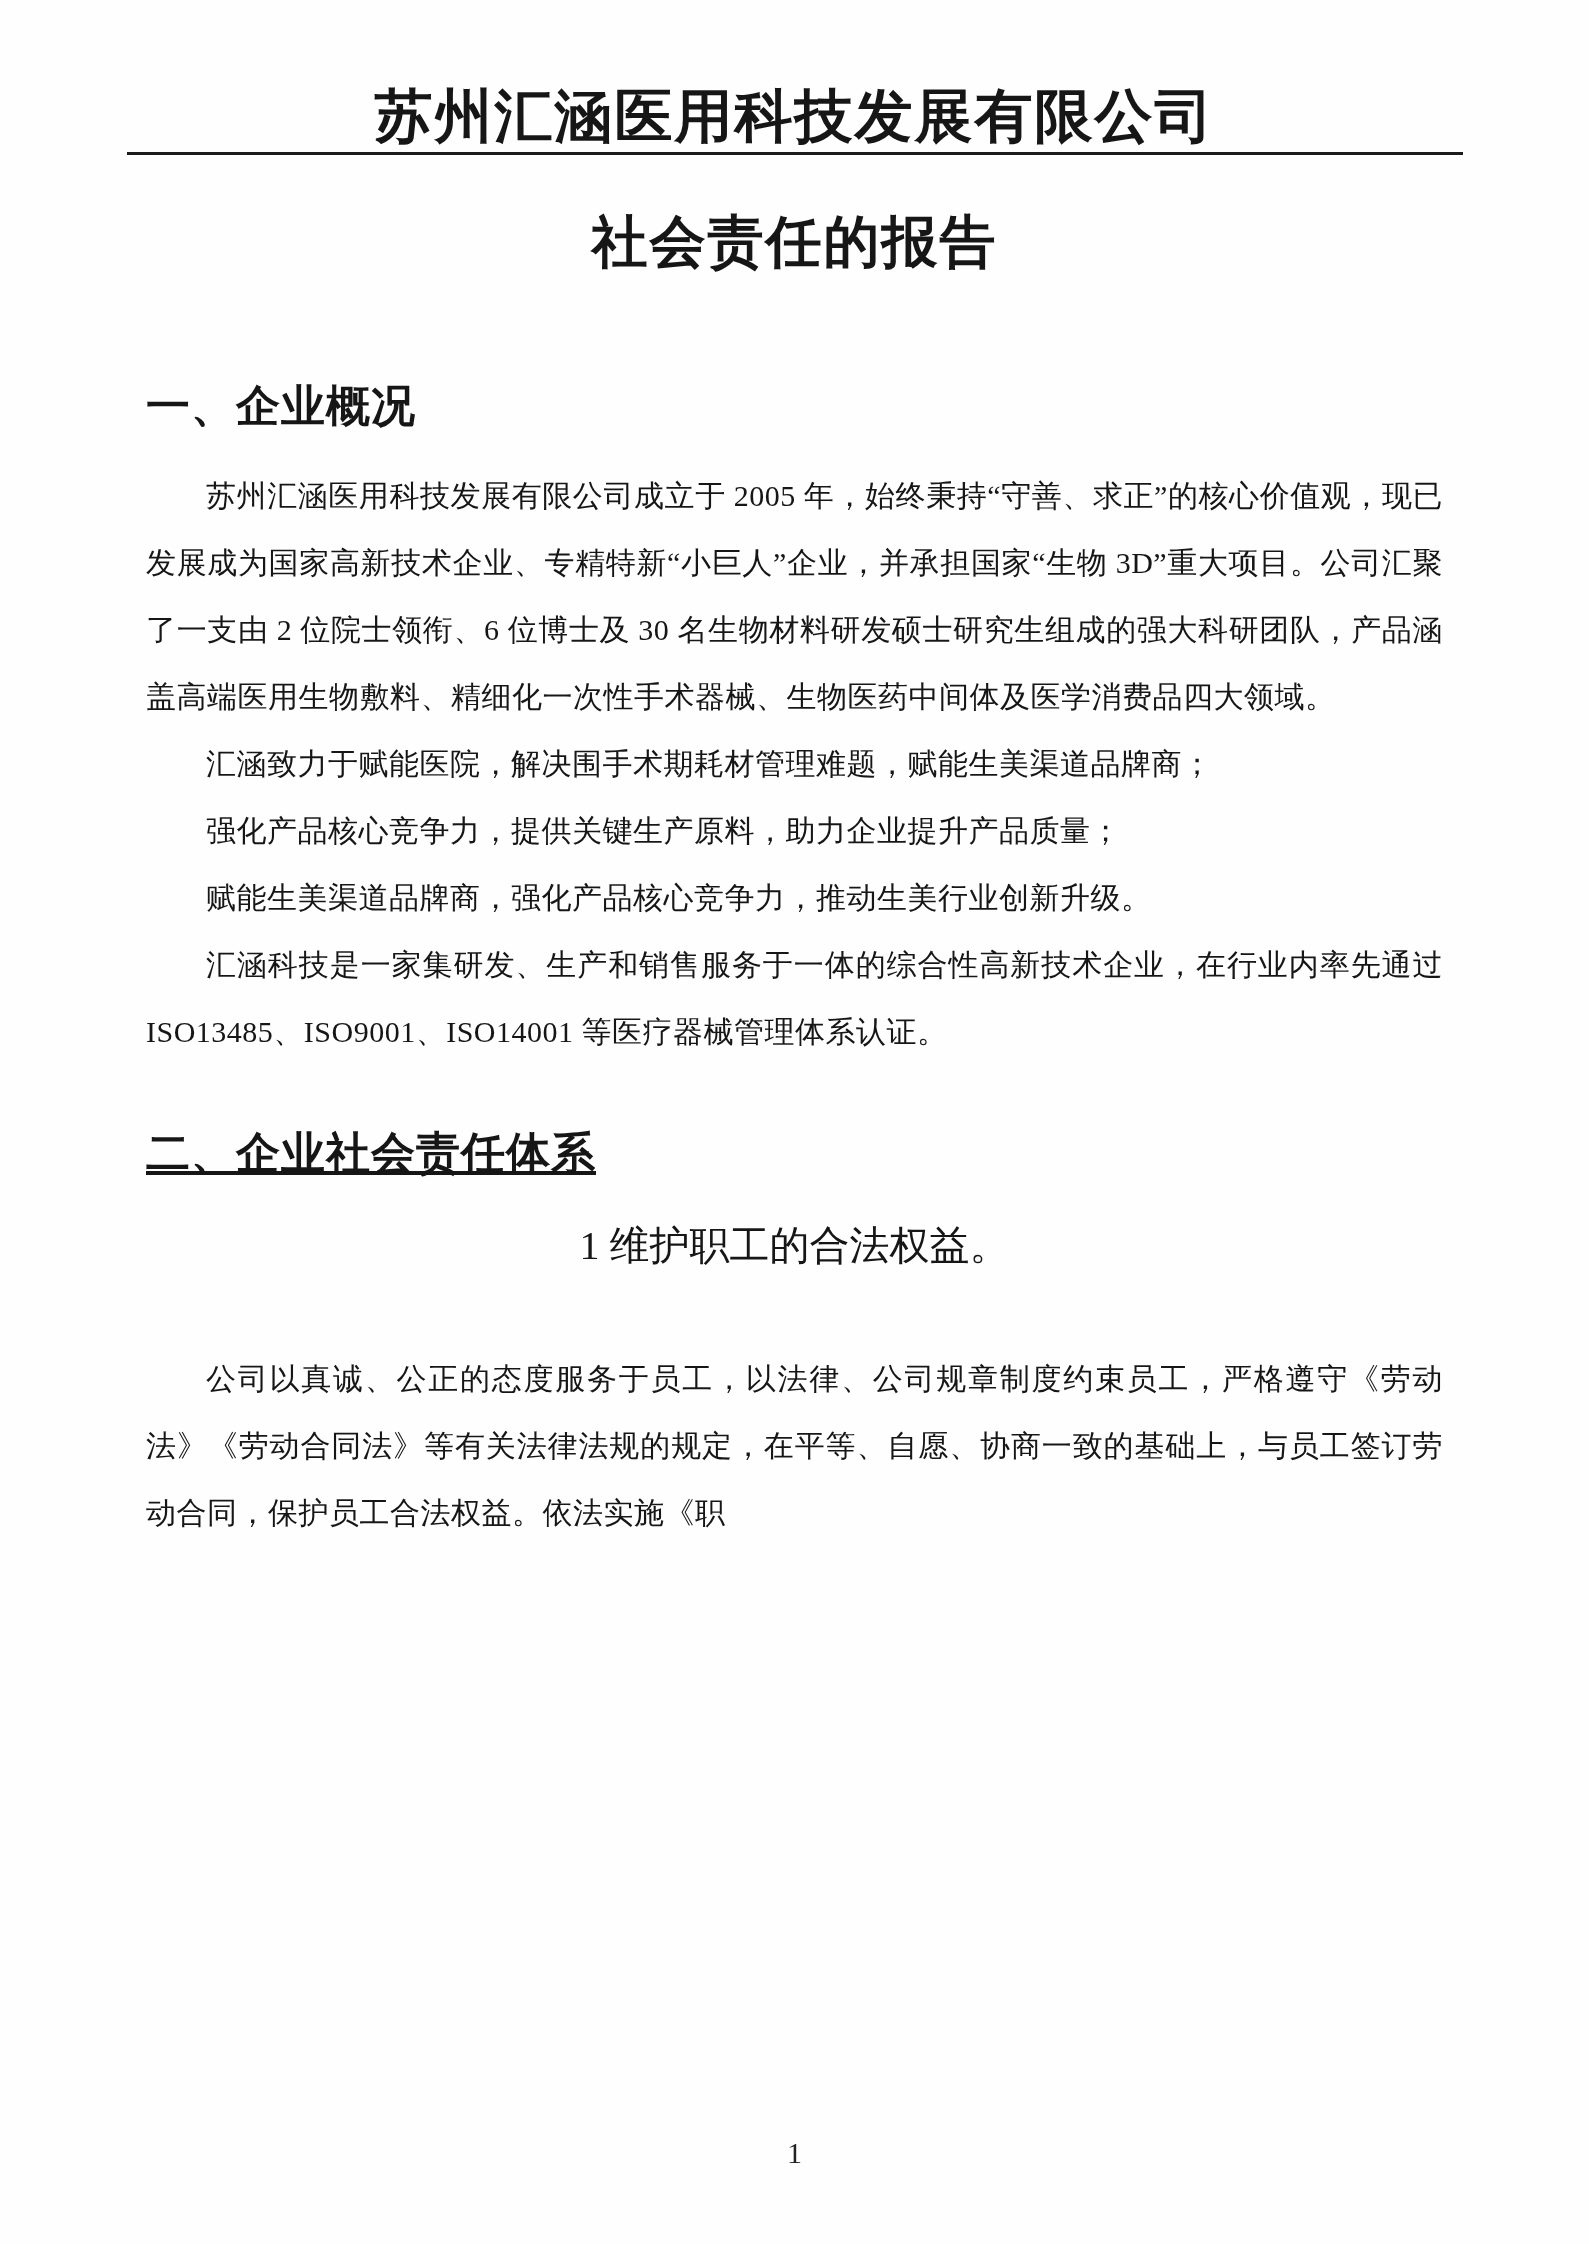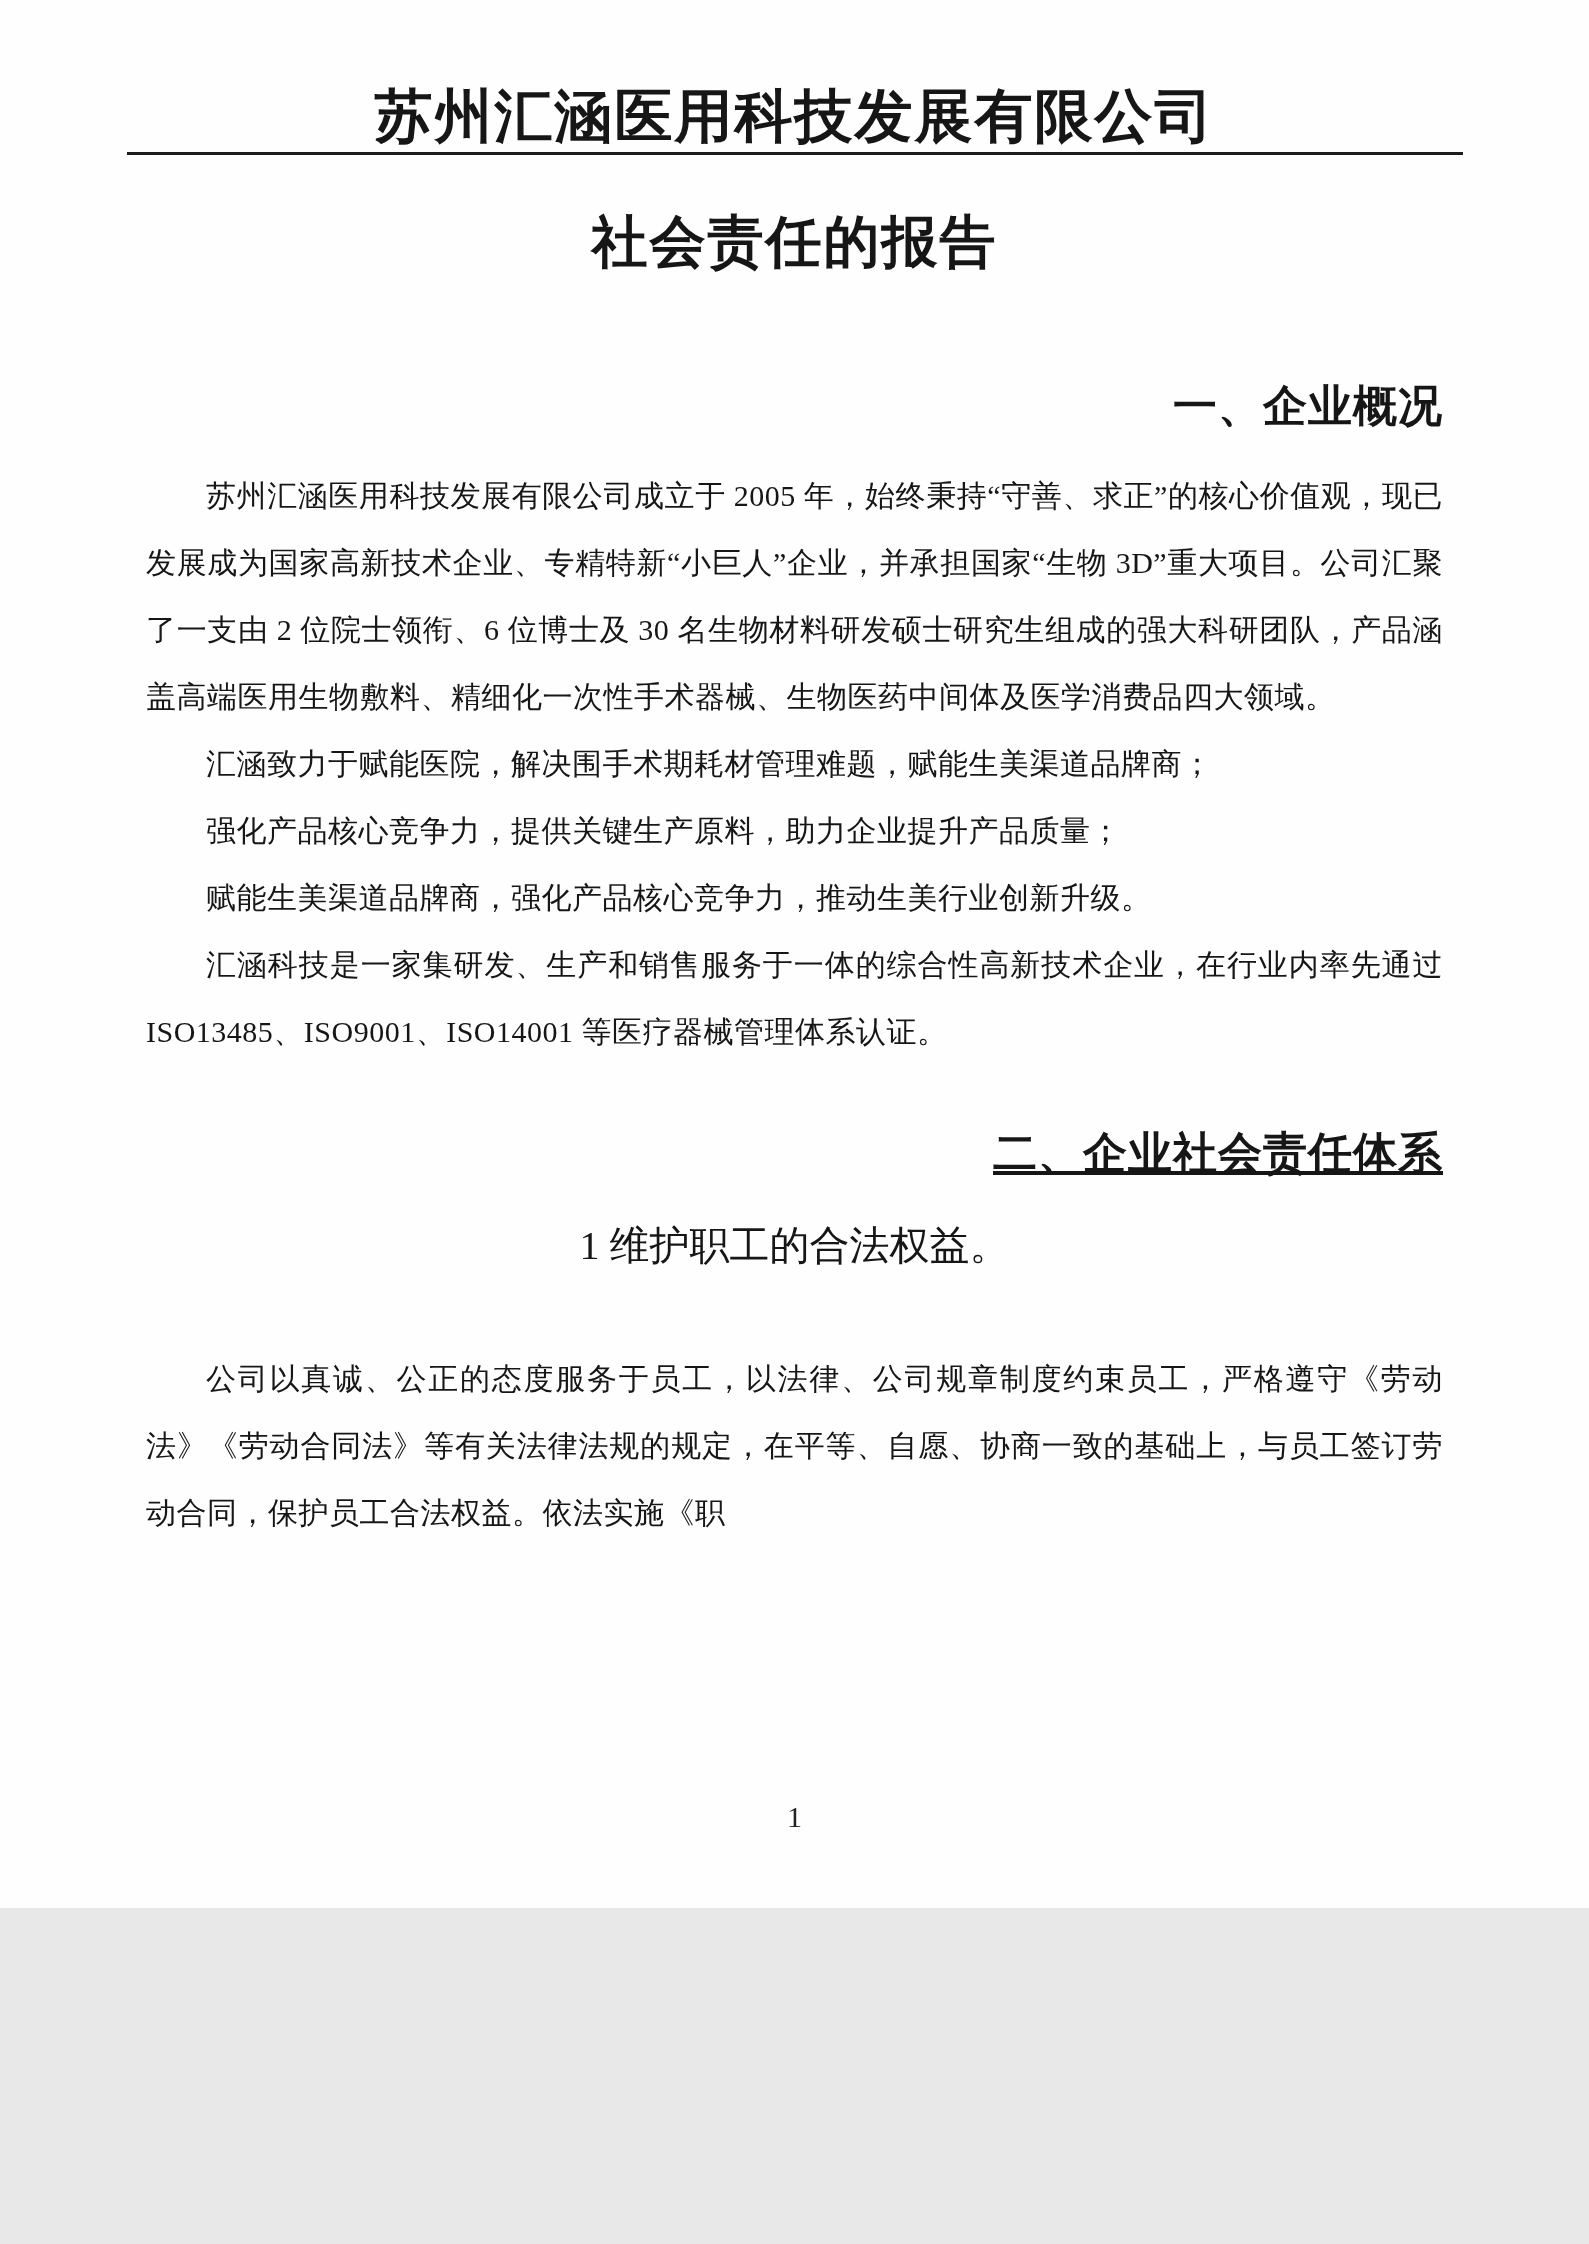--- a/index.html
+++ b/index.html
@@ -3,21 +3,21 @@
 <meta charset="utf-8">
 <style>
   html, body {
     margin: 0;
     padding: 0;
     background: #e8e8e8;
   }
   .page {
     position: relative;
     width: 1589px;
-    height: 1908px;
+    height: 2244px;
     margin: 0 auto;
     background: #fefefe;
     color: #161616;
     font-family: "Liberation Serif", "DejaVu Serif", serif;
     overflow: hidden;
     box-sizing: border-box;
   }
   .header-rule {
     position: absolute;
     top: 152px;
@@ -46,21 +46,20 @@
     line-height: 60px;
     font-weight: bold;
     letter-spacing: 2px;
   }
   .section-heading {
     margin: 108px 0 0 0;
     font-size: 44px;
     line-height: 54px;
     font-weight: bold;
     letter-spacing: 1px;
-    text-align: right;
   }
   .section-heading.second {
     margin-top: 62px;
     text-decoration: underline;
   }
   .sub-heading {
     margin: 40px 0 0 0;
     font-size: 40px;
     line-height: 50px;
     font-weight: normal;

